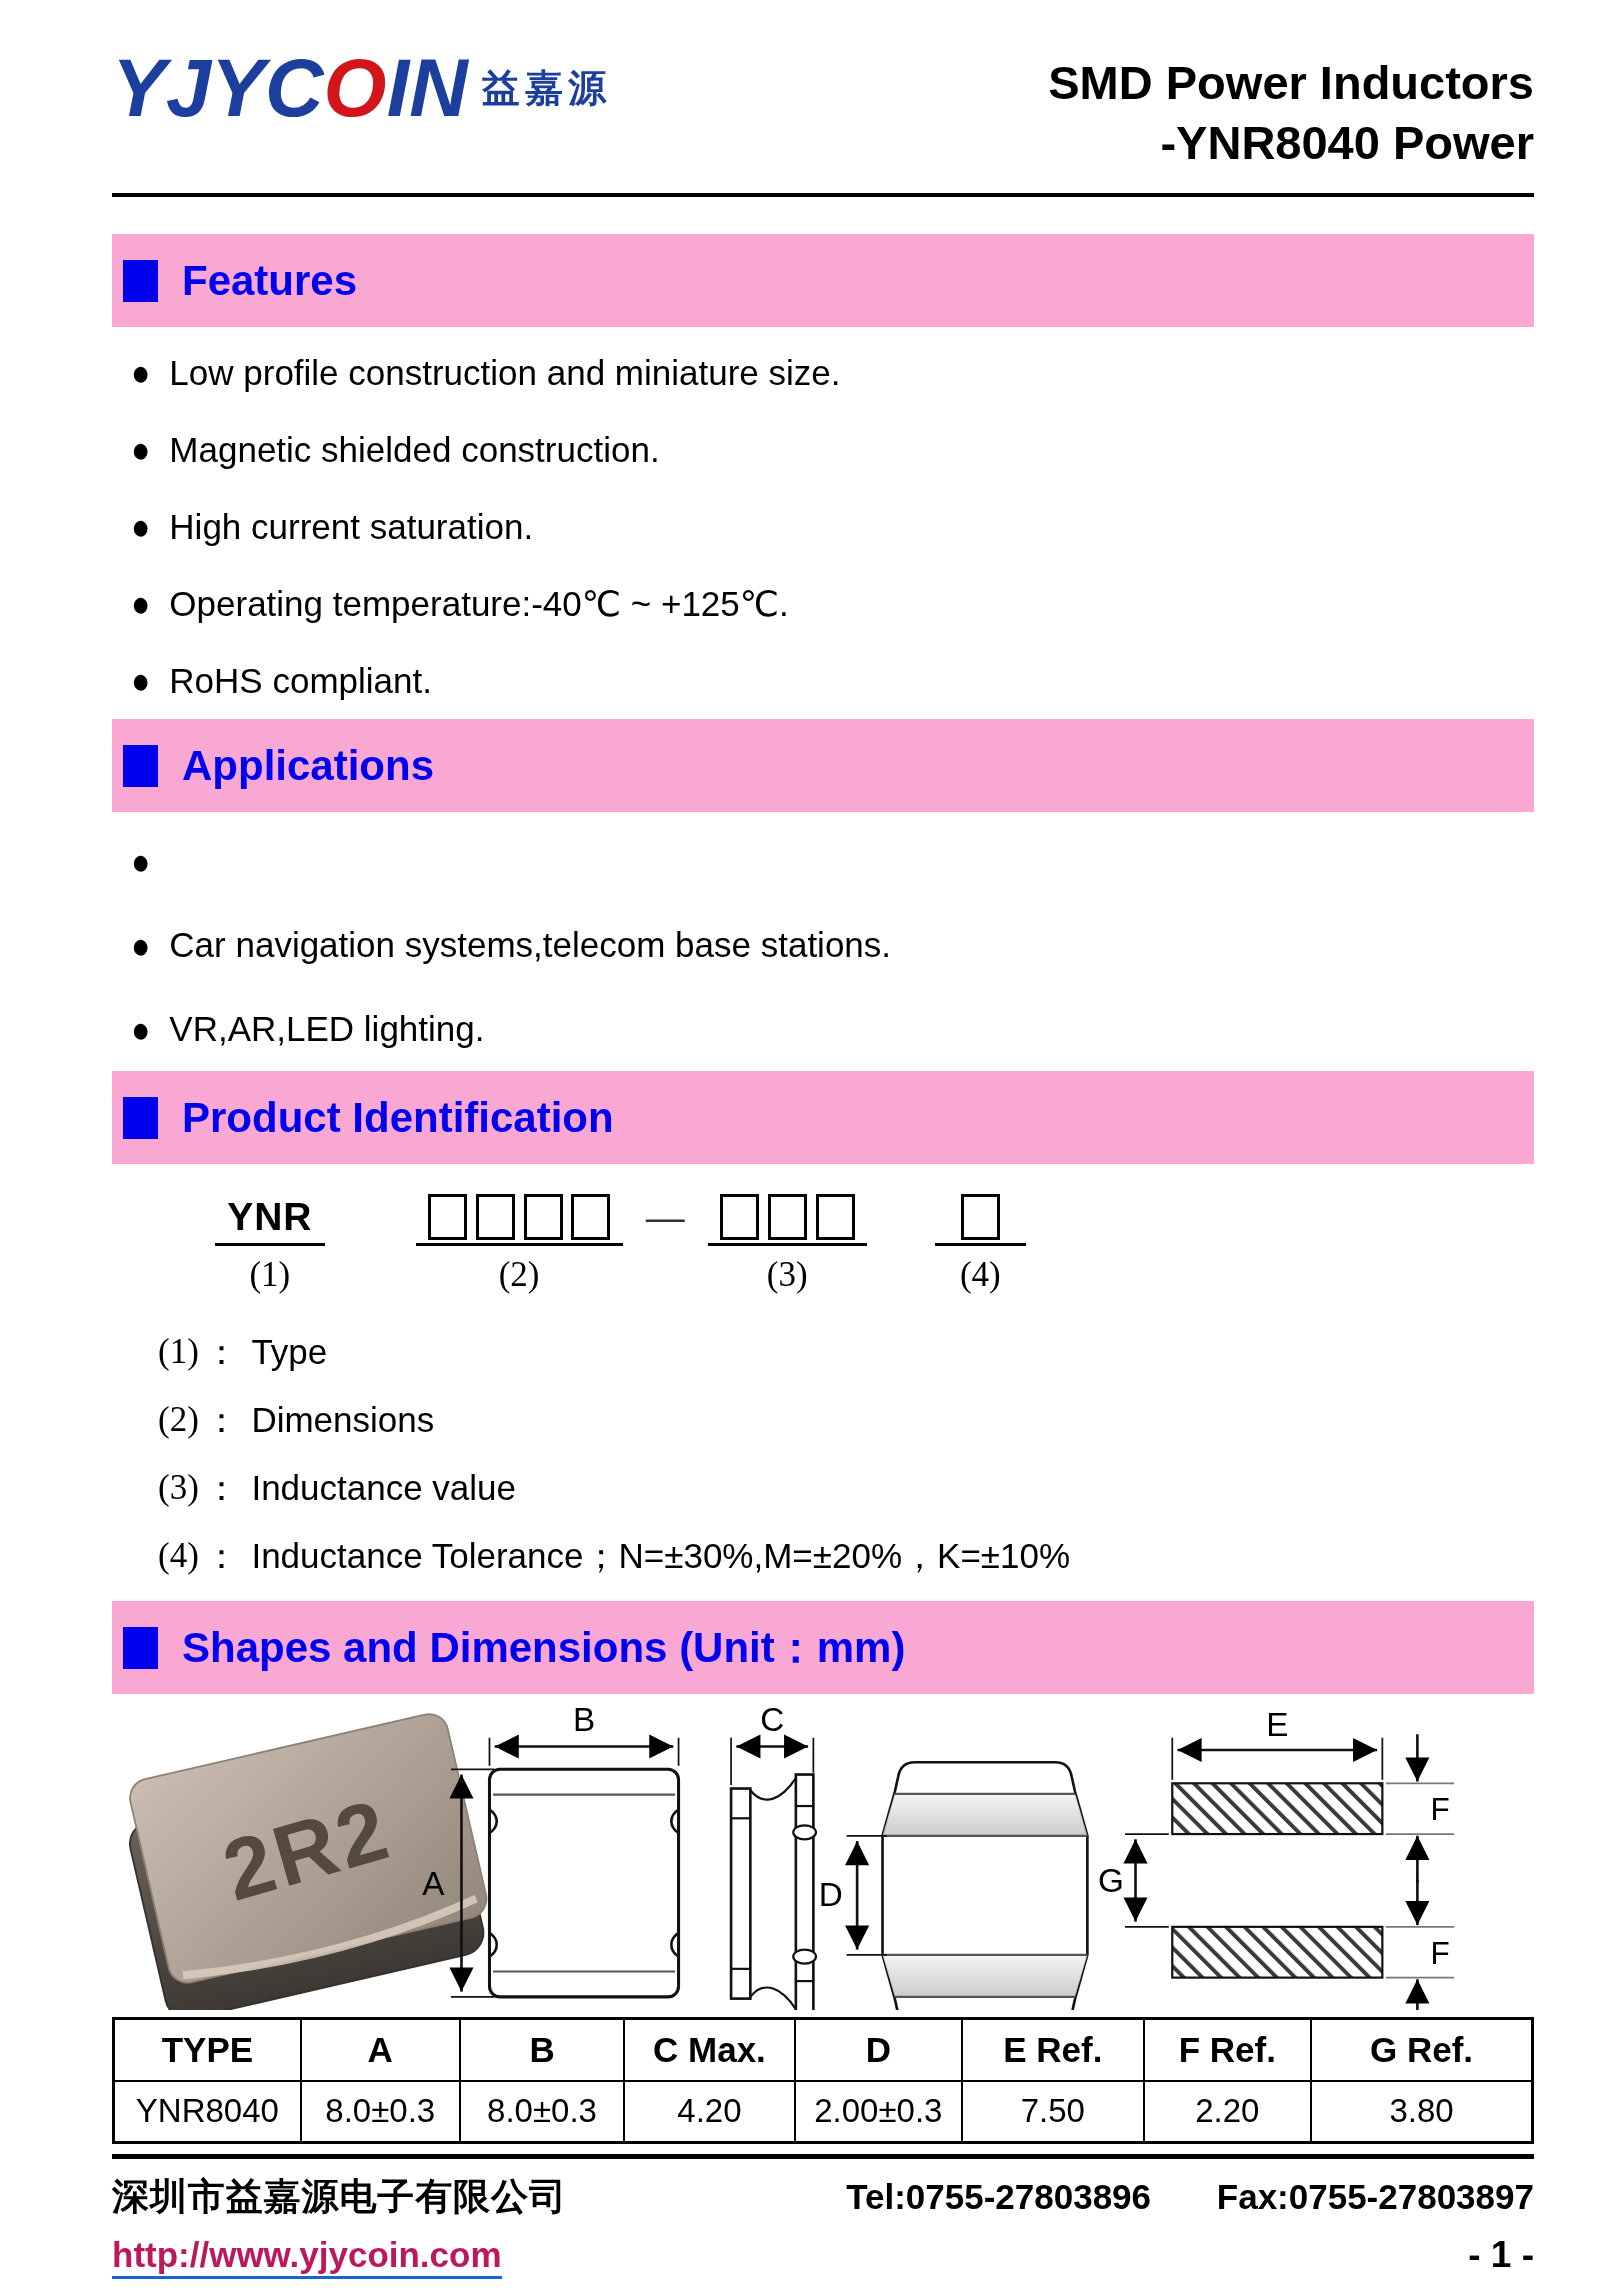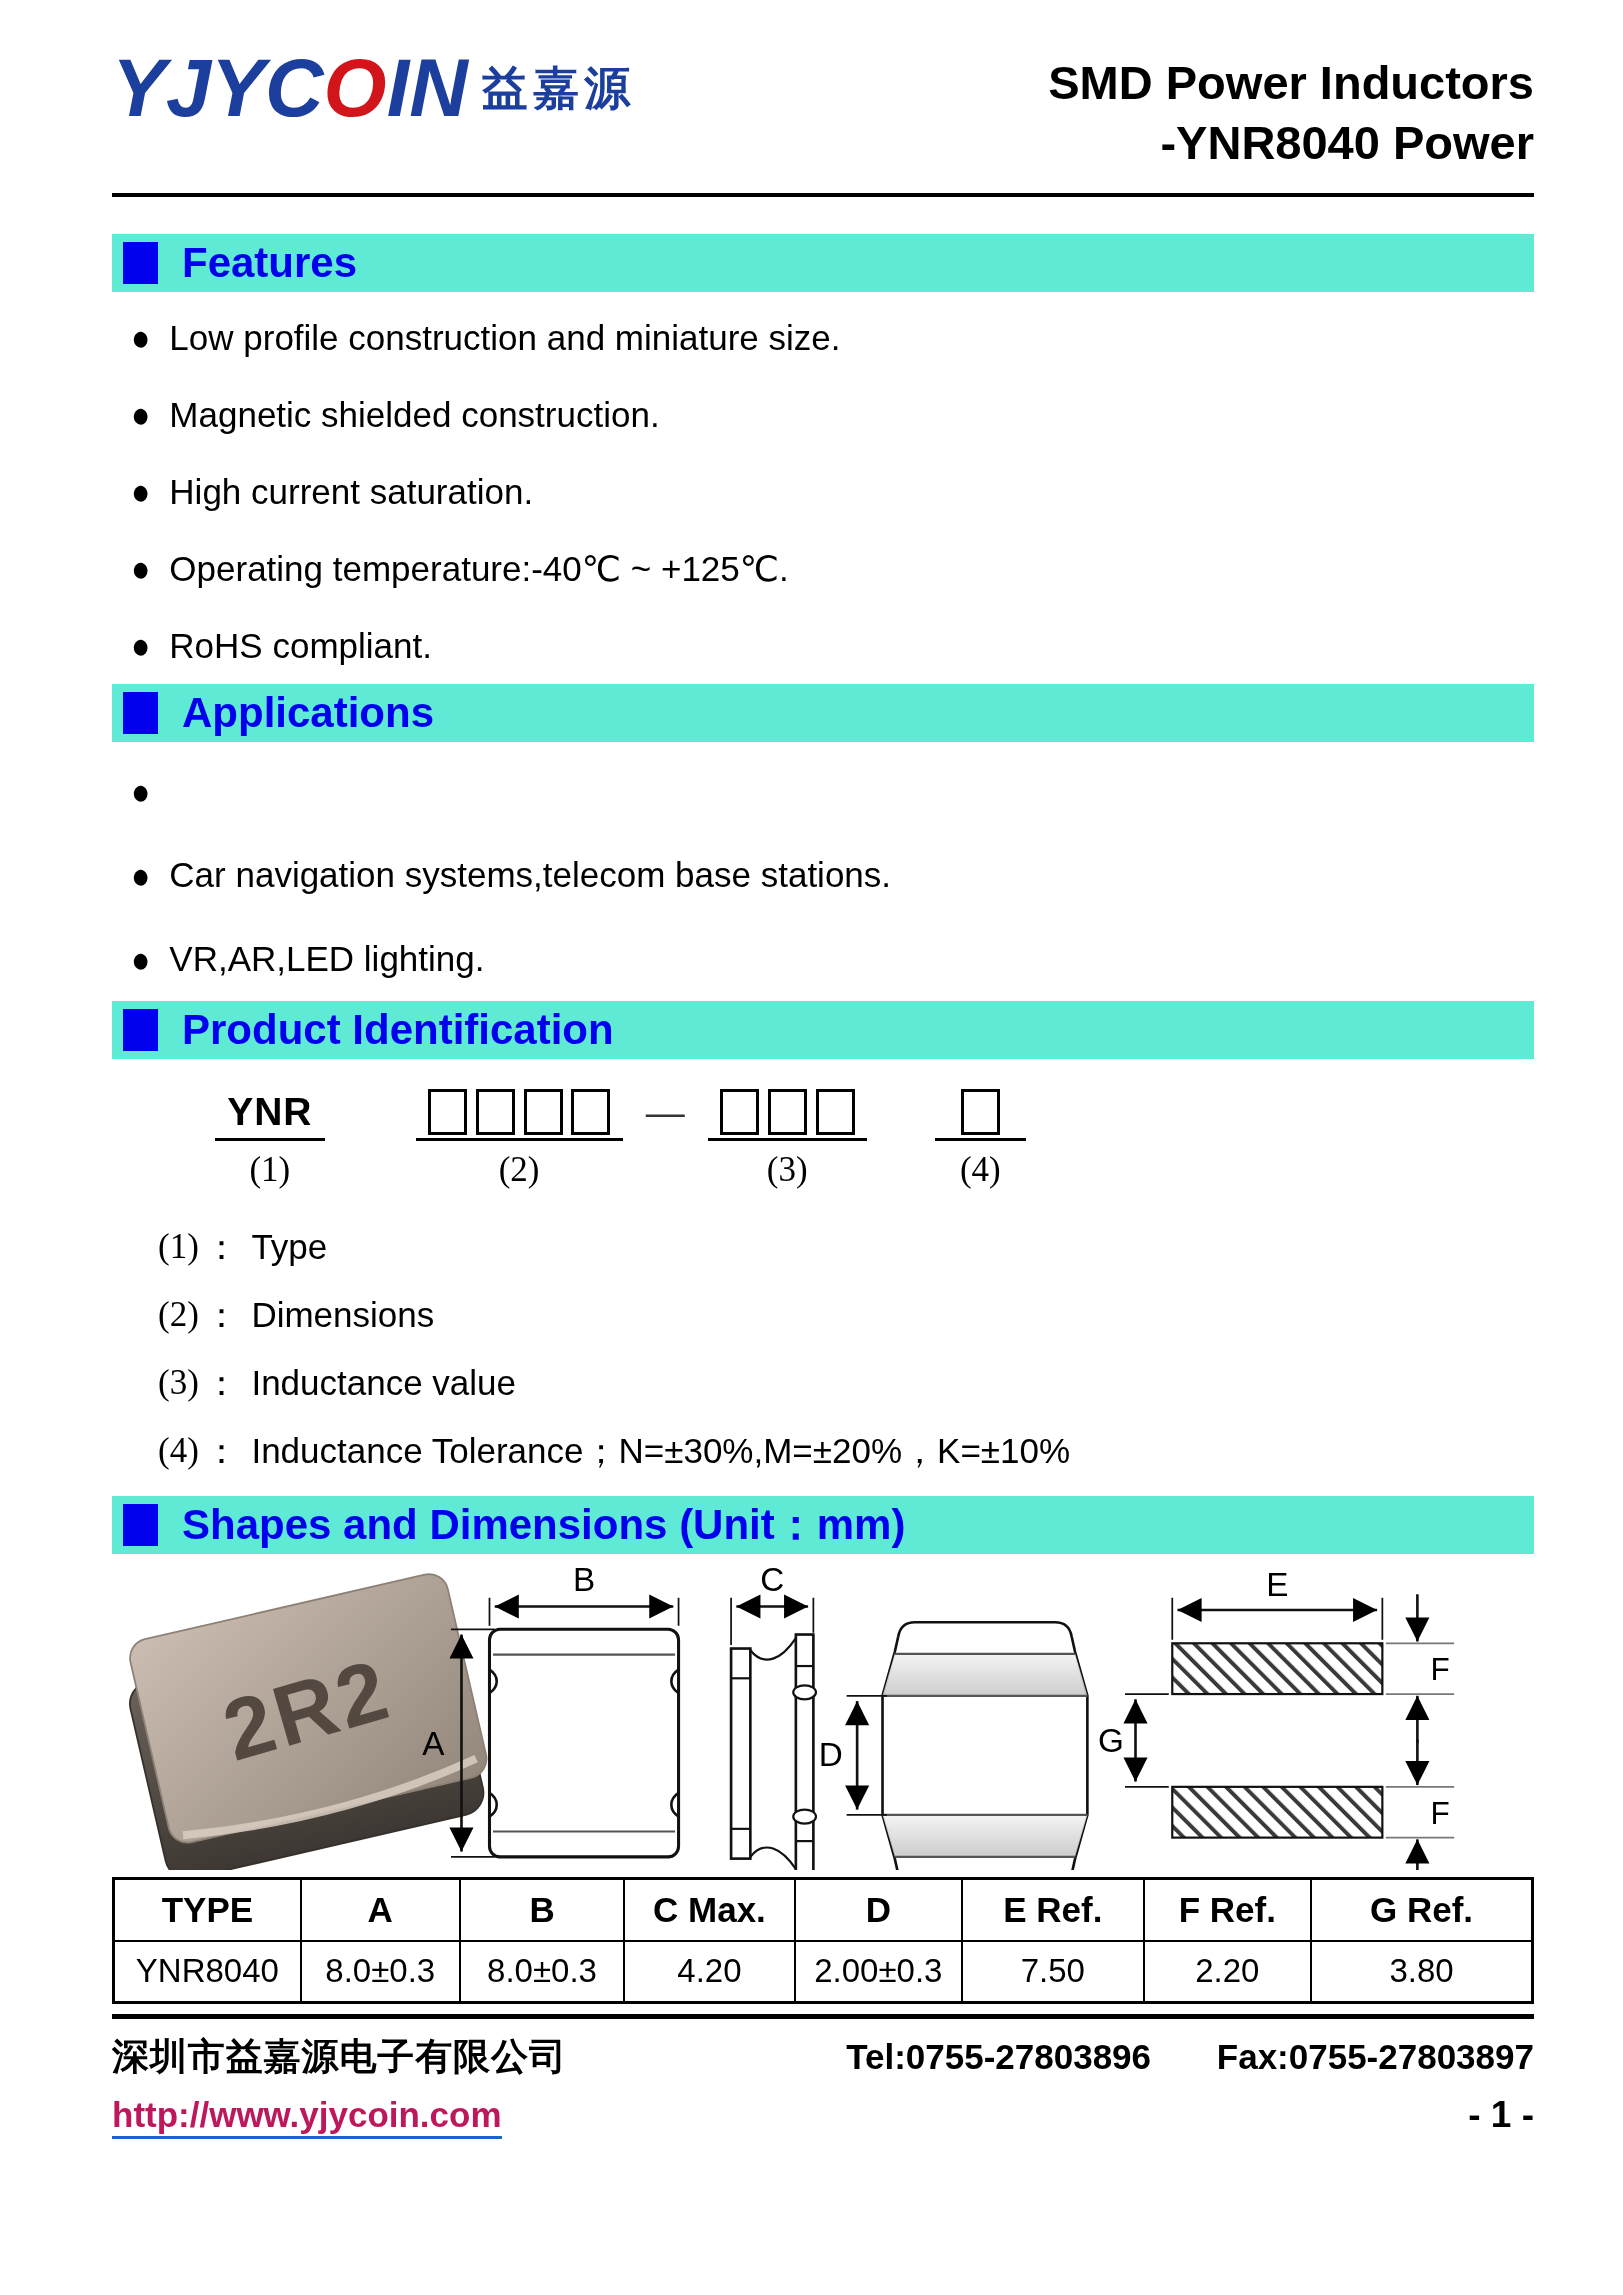--- a/index.html
+++ b/index.html
@@ -5,26 +5,26 @@
   * { margin:0; padding:0; box-sizing:border-box; }
   html,body { width:1623px; height:2295px; background:#fff; overflow:hidden;
               font-family:"Liberation Sans","DejaVu Sans",sans-serif; color:#000; }
   .content { margin:0 89px 0 112px; }
 
   
   .hdr { display:flex; align-items:flex-start; padding-top:42px; height:174px; }
   .logo { display:flex; align-items:center; }
   .brand { font-size:81px; font-weight:bold; font-style:italic; letter-spacing:0px; color:#1C3F9E; }
   .brand .red { color:#D2151B; }
-  .brand-cn { font-size:46px; font-weight:bold; color:#1C3F9E; margin-left:14px; letter-spacing:5.3px; }
+  .brand-cn { font-size:38px; font-weight:bold; color:#1C3F9E; margin-left:14px; letter-spacing:5.3px; }
   .doc-title { margin-left:auto; text-align:right; font-size:47px; font-weight:bold; line-height:1.28; padding-top:10.5px; }
   .rule { height:4.4px; background:#000; margin-top:19px; }
 
   
-  .bar { height:58px; background:#5eead4; display:flex; align-items:center; margin-top:0; }
+  .bar { height:93px; background:#f9a8d4; display:flex; align-items:center; margin-top:0; }
   .bar-marker { width:35px; height:42px; background:#0000EE; margin-left:10.5px; flex:none; }
   .bar-title { color:#0000EE; font-size:42px; font-weight:bold; margin-left:24.5px; white-space:nowrap; }
 
   
   ul.blist { list-style:none; padding:7px 0 0 19px; }
   ul.blist li { display:flex; align-items:center; font-size:35px; height:77px; }
   ul.blist.apps li { height:84px; }
   .dot { font-size:32px; margin-right:19px; transform:scaleY(1.15); flex:none; }
 
   

